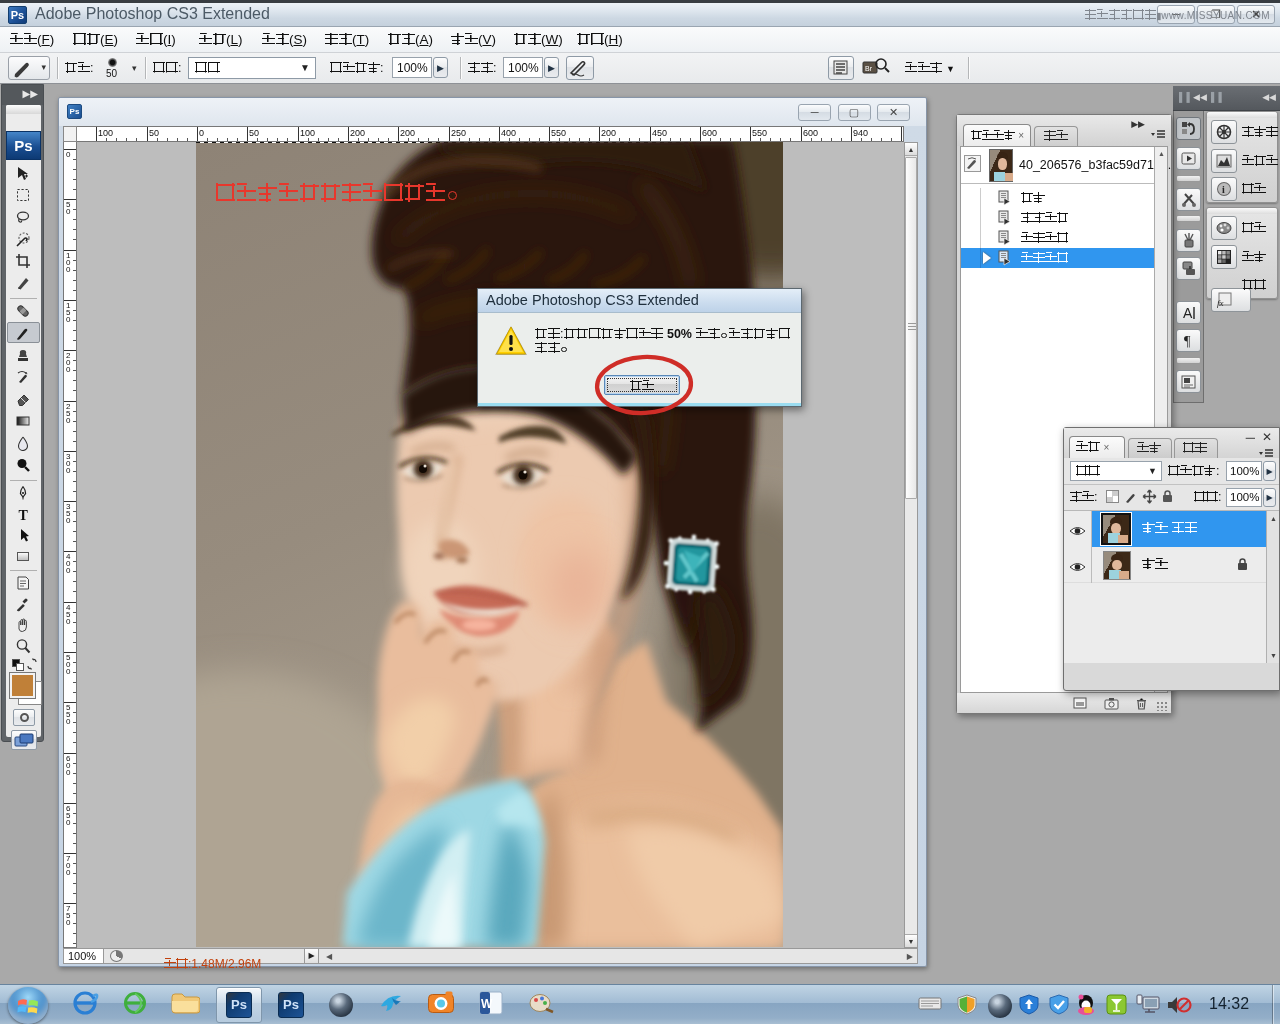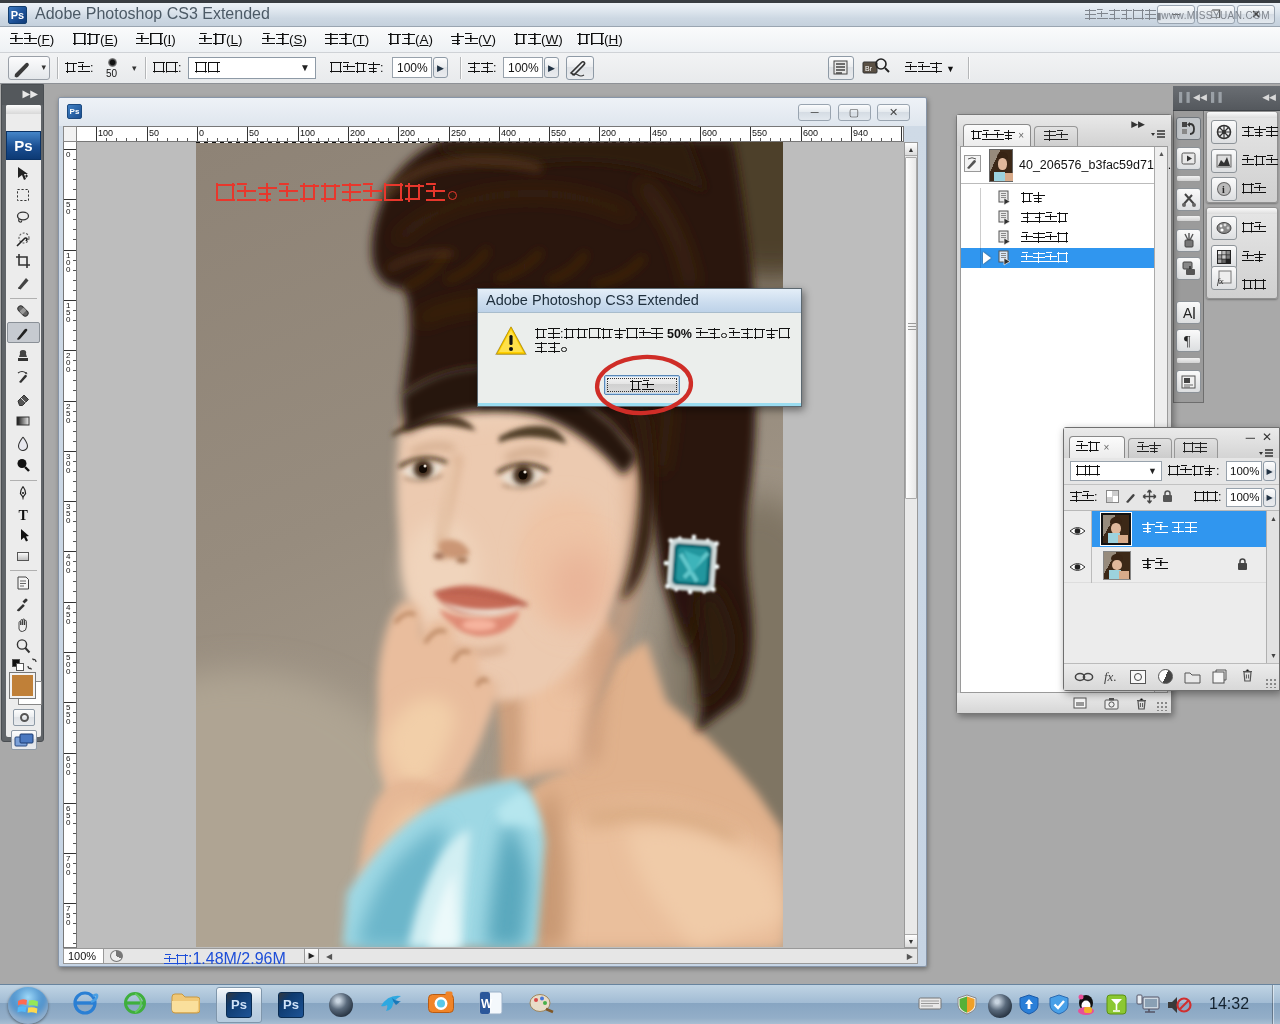--- a/index.html
+++ b/index.html
@@ -846,21 +846,21 @@
     <div class="ab" style="left:845px;top:44px;width:14px;height:806px;background:#e9e9e9;border:1px solid #999">
  <div class="ab" style="left:0;top:0;width:12px;height:13px;background:linear-gradient(#fefefe,#dcdcdc);border-bottom:1px solid #aaa;text-align:center;font-size:7px;color:#333;line-height:13px">▲</div>
  <div class="ab" style="left:0;top:14px;width:12px;height:342px;background:linear-gradient(90deg,#fdfdfd,#e8e8e8);border:1px solid #aaa;border-radius:1px">
    <div style="position:absolute;left:2px;top:165px;width:8px;height:1px;background:#999;box-shadow:0 3px 0 #999,0 6px 0 #999"></div>
       </div>
  <div class="ab" style="left:0;bottom:0;width:12px;height:13px;background:linear-gradient(#fefefe,#dcdcdc);border-top:1px solid #aaa;text-align:center;font-size:7px;color:#333;line-height:13px">▼</div>
 </div>
     <div class="ab" style="left:4px;top:850px;width:855px;height:16px;background:#e6e6e6;border:1px solid #999">
  <div class="ab" style="left:0;top:0;width:40px;height:14px;background:#fff;border-right:1px solid #999;font-size:11px;color:#111;padding:1px 0 0 4px">100%</div>
  <div class="ab" style="left:46px;top:1px;width:13px;height:12px;border-radius:50%;border:1px solid #777;background:conic-gradient(#777 0 120deg,#eee 120deg 360deg)"></div>
- <div class="ab" style="left:100px;top:1px;font-size:16px;color:#1d4ed8"><span class="" style="font-size:12px;"><i class="cj v3"></i><i class="cj v1"></i></span>:1.48M/2.96M</div>
+ <div class="ab" style="left:100px;top:8px;font-size:12px;color:#c2410c"><span class="" style="font-size:12px;"><i class="cj v3"></i><i class="cj v1"></i></span>:1.48M/2.96M</div>
  <div class="ab" style="left:240px;top:0;width:15px;height:14px;background:linear-gradient(#fcfcfc,#e0e0e0);border-left:1px solid #999;border-right:1px solid #999;text-align:center;font-size:8px;line-height:14px;color:#222">▶</div>
  <div class="ab" style="left:262px;top:3px;font-size:8px;color:#555">◀</div>
  <div class="ab" style="right:4px;top:3px;font-size:8px;color:#555">▶</div>
 </div>
   </div>
 <div class="ab" style="left:1173px;top:86px;width:107px;height:25px;background:linear-gradient(#6a6e73,#54585d);border-bottom:1px solid #404448;color:#d8d8d8">
  <span class="ab" style="left:6px;top:6px;font-size:9px;letter-spacing:1px;color:#9aa0a6">▌▌</span>
  <span class="ab" style="left:20px;top:6px;font-size:9px">◀◀</span>
  <span class="ab" style="left:38px;top:6px;font-size:9px;letter-spacing:1px;color:#9aa0a6">▌▌</span>
  <span class="ab" style="right:4px;top:6px;font-size:9px">◀◀</span>
@@ -968,21 +968,21 @@
             <rect x="7.2" y="3" width="3.5" height="3.5" fill="#bbb"></rect>
             <rect x="11.4" y="3" width="3.5" height="3.5" fill="#888"></rect>
             <rect x="3" y="7.2" width="3.5" height="3.5" fill="#999"></rect>
             <rect x="7.2" y="7.2" width="3.5" height="3.5" fill="#ccc"></rect>
             <rect x="11.4" y="7.2" width="3.5" height="3.5" fill="#777"></rect>
             <rect x="3" y="11.4" width="3.5" height="3.5" fill="#aaa"></rect>
             <rect x="7.2" y="11.4" width="3.5" height="3.5" fill="#666"></rect>
           </svg></div>
       </div>
       <div class="ab" style="left:35px;top:42px;font-size:12px;color:#111;white-space:nowrap"><span class="" style="font-size:12px;"><i class="cj v3"></i><i class="cj v4"></i></span></div>
-      <div class="ab" style="left:4px;top:58px;width:26px;height:24px;background:linear-gradient(#fbfbfb,#dddfe1);border:1px solid #8e9499;border-radius:3px">
+      <div class="ab" style="left:4px;top:80px;width:40px;height:24px;background:linear-gradient(#fbfbfb,#dddfe1);border:1px solid #8e9499;border-radius:3px">
         <div class="ab" style="left:3px;top:2px"><svg width="18" height="18" viewBox="0 0 18 18">
             <rect x="4" y="2" width="12" height="12" fill="#eee" stroke="#777"></rect>
             <text x="2" y="15" font-size="9" font-style="italic" fill="#222" font-family="Liberation Serif">fx</text>
           </svg></div>
       </div>
       <div class="ab" style="left:35px;top:70px;font-size:12px;color:#111;white-space:nowrap"><span class="" style="font-size:12px;"><i class="cj v2"></i><i class="cj v1"></i></span></div>
     </div>
   </div>
 <div class="ab" style="left:956px;top:114px;width:216px;height:600px;background:#d6d6d6;
  border:1px solid #787878;border-radius:3px;box-shadow:2px 3px 6px rgba(0,0,0,.35)">
@@ -1145,43 +1145,20 @@
  <svg class="ab" style="left:172px;top:10px" width="13" height="14" viewBox="0 0 13 14">
           <rect x="2" y="6" width="9" height="7" rx="1" fill="#444"></rect>
           <path d="M4 6 V4.5 q0-2.5 2.5-2.5 q2.5 0 2.5 2.5 V6" fill="none" stroke="#444" stroke-width="1.5"></path>
         </svg>
 </div>
     </div>
     <div class="ab" style="left:202px;top:83px;width:13px;height:152px;background:#e2e2e2;border-left:1px solid #b0b0b0">
       <span class="ab" style="left:3px;top:4px;font-size:7px;color:#444">▲</span>
       <span class="ab" style="left:3px;bottom:4px;font-size:7px;color:#444">▼</span>
     </div>
-    <div class="ab" style="left:0;top:235px;width:215px;height:27px;background:linear-gradient(#ececec,#d8d8d8);border-top:1px solid #bbb;color:#444">
- <svg class="ab" style="left:10px;top:8px" width="20" height="10" viewBox="0 0 20 10">
-        <ellipse cx="6" cy="5" rx="4.6" ry="3.4" fill="none" stroke="#444" stroke-width="1.5"></ellipse>
-        <ellipse cx="14" cy="5" rx="4.6" ry="3.4" fill="none" stroke="#444" stroke-width="1.5"></ellipse>
-      </svg>
- <span class="ab" style="left:40px;top:5px;font-size:13px;font-style:italic;font-family:'Liberation Serif'">fx.</span>
- <div class="ab" style="left:66px;top:6px;width:16px;height:14px;border:1px solid #555;background:#f8f8f8">
-        <div class="ab" style="left:3px;top:2px;width:8px;height:8px;border-radius:50%;border:1.5px solid #444"></div>
-      </div>
- <div class="ab" style="left:94px;top:5px;width:15px;height:15px;border-radius:50%;border:1px solid #555;background:linear-gradient(115deg,#fff 50%,#444 50%)"></div>
- <svg class="ab" style="left:120px;top:6px" width="17" height="14" viewBox="0 0 17 14">
-        <path d="M1 13 V3 h5 l2 2 h8 v8 z" fill="#e8e8e8" stroke="#555"></path>
-      </svg>
- <svg class="ab" style="left:148px;top:5px" width="15" height="15" viewBox="0 0 15 15">
-        <rect x="1" y="3" width="11" height="11" fill="#f4f4f4" stroke="#555"></rect>
-        <path d="M4 3 V1 h10 v10 h-2" fill="none" stroke="#555"></path>
-      </svg>
- <svg class="ab" style="left:177px;top:4px" width="13" height="15" viewBox="0 0 13 15">
-        <path d="M3 4 h7 l-.8 9 h-5.4z" fill="none" stroke="#555" stroke-width="1.2"></path>
-        <path d="M2 3.5 h9 M5 3.5 q0-1.8 1.5-1.8 q1.5 0 1.5 1.8 M5.4 6.5 v4 M7.6 6.5 v4" stroke="#555"></path>
-      </svg>
- <div class="ab" style="right:2px;bottom:2px;width:12px;height:10px;background:radial-gradient(circle,#888 1px,transparent 1.3px);background-size:4px 4px"></div>
-</div>
   </div>
 <div class="ab" style="left:215px;top:181px;font-size:21px;font-weight:bold;color:#e8372c;letter-spacing:2px"><i class="cj v1"></i><i class="cj v3"></i><i class="cj v4"></i><i class="cj v3"></i><i class="cj v2"></i><i class="cj v2"></i><i class="cj v0"></i><i class="cj v3"></i><i class="cj v1"></i><i class="cj v2"></i><i class="cj v3"></i><i class="cjp"></i></div>
 <div class="ab" style="left:477px;top:288px;width:325px;height:119px;background:#ebeeec;
  border:1px solid #5c6870;box-shadow:2px 3px 8px rgba(0,0,0,.45)">
  <div class="ab" style="left:0;top:0;width:323px;height:24px;background:linear-gradient(#e4eef8,#cbdcee 60%,#bdd2e8);border-bottom:1px solid #a8bccc">
   <span class="ab" style="left:8px;top:3px;font-size:14.5px;color:#20303e">Adobe Photoshop CS3 Extended</span>
  </div>
  <svg class="ab" style="left:16px;top:36px" width="34" height="32" viewBox="0 0 34 32">
    <path d="M17 1 L33 30 H1 Z" fill="#b0b0a8"></path>
    <path d="M17 2 L31.5 29 H2.5 Z" fill="#ffd000" stroke="#c8a000" stroke-width="1"></path>

